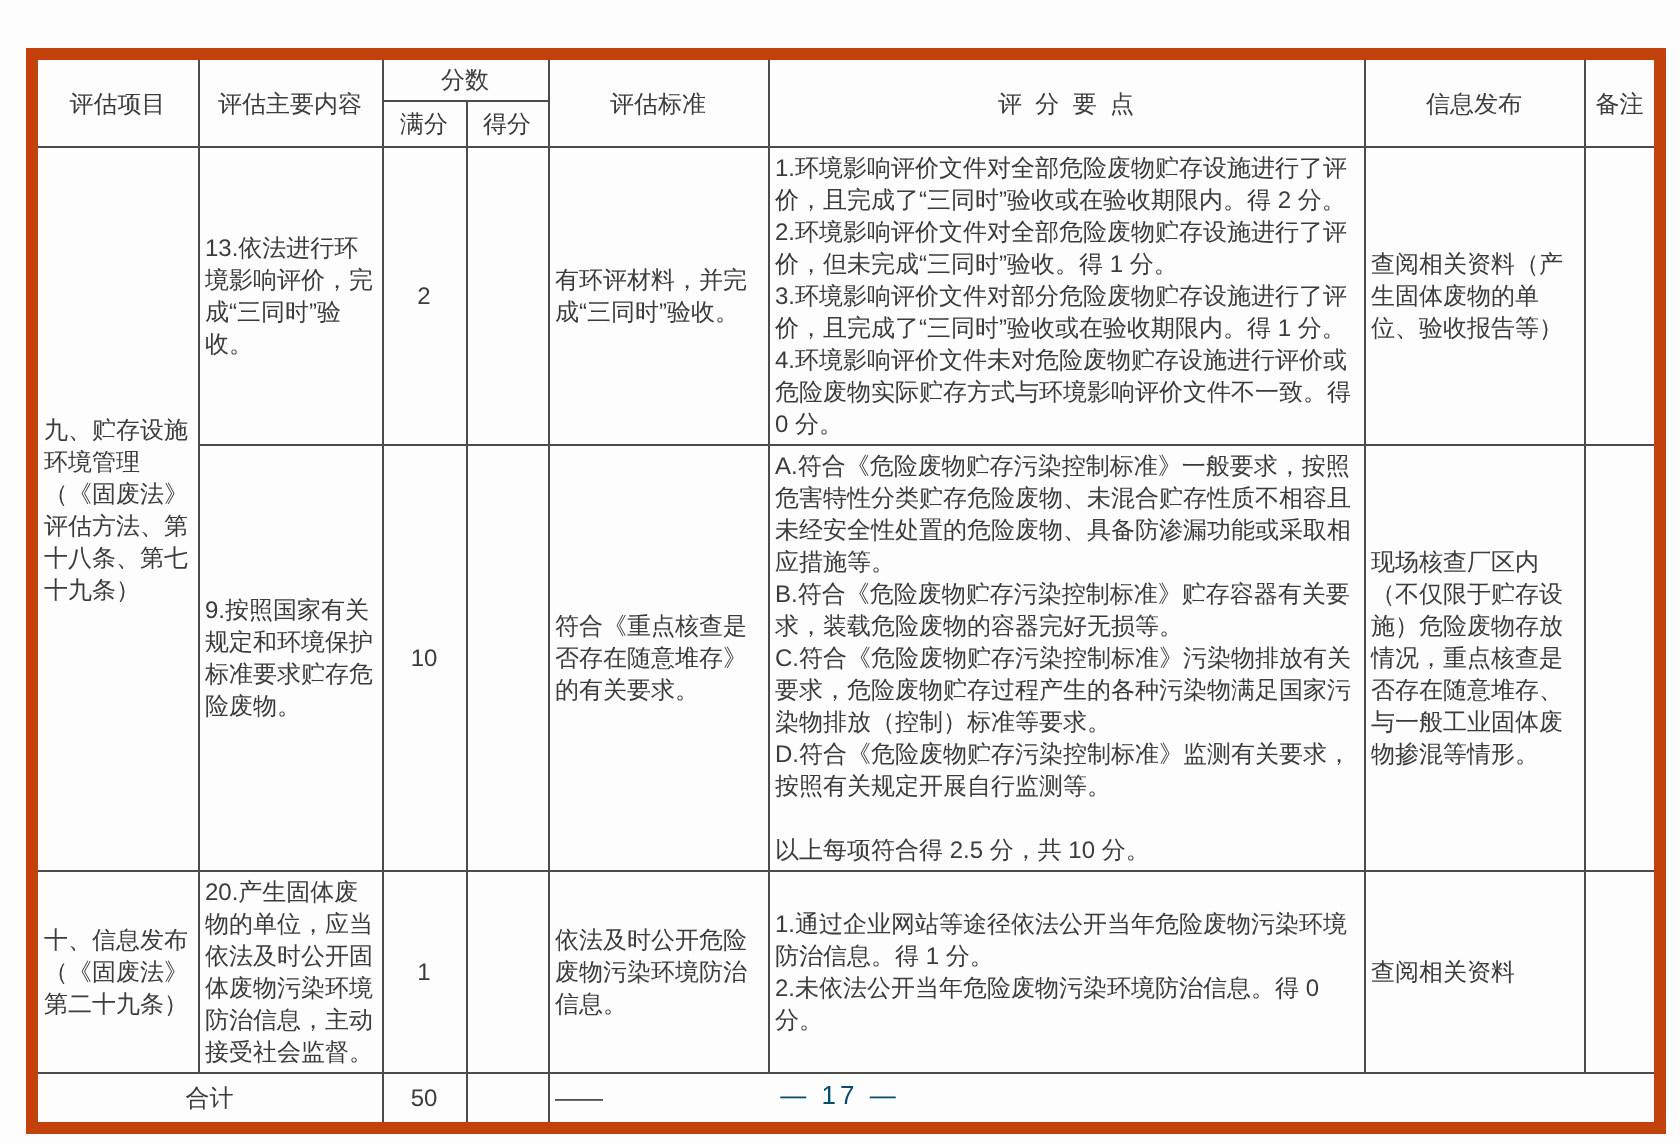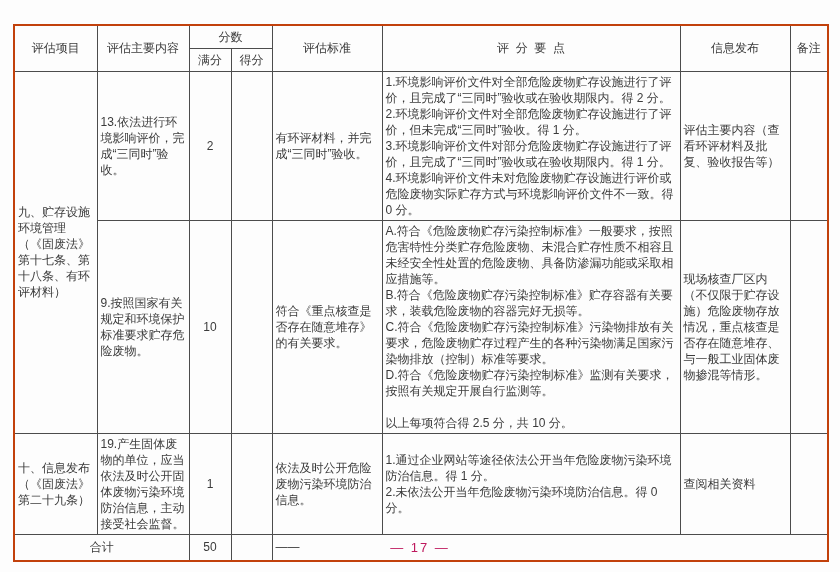--- a/index.html
+++ b/index.html
@@ -4,38 +4,38 @@
 <style>
   html,body{margin:0;padding:0;}
   body{
     width:840px;height:572px;position:relative;
     background:#fdfdfd;color:#3b3b3b;
     font-family:"Liberation Sans","DejaVu Sans",sans-serif;
   }
   .doc-table{
     position:absolute;left:13px;top:24px;width:814px;
     border-collapse:collapse;table-layout:fixed;
-    border:2px solid #c2410c;
+    border:6px solid #c2410c;
   }
   .doc-table th,.doc-table td{
     border:1px solid #4c4c4c;
     font-size:12px;line-height:16px;
     padding:2px 3px;
     white-space:pre-wrap;
     overflow:hidden;
     vertical-align:middle;
     font-weight:normal;
   }
   .doc-table th{text-align:center;}
   .c{text-align:center;}
   .top{vertical-align:top;}
   .points-cell{padding:2px 4px;}
   .footer-pageno{
     position:absolute;left:0;top:540px;width:840px;
-    text-align:center;font-size:13px;color:#be185d;
+    text-align:center;font-size:13px;color:#0c4a6e;
     letter-spacing:2px;
   }
 </style>
 </head>
 <body>
 
 <div>
   <table class="doc-table">
     <colgroup>
       <col style="width:83px">
@@ -57,51 +57,51 @@
       <th rowspan="2">评  分  要  点</th>
       <th rowspan="2">信息发布</th>
       <th rowspan="2">备注</th>
     </tr>
     <tr style="height:23px">
       <th>满分</th>
       <th>得分</th>
     </tr>
 
     <tr style="height:133px">
-      <td rowspan="2">九、贮存设施环境管理（《固废法》第十七条、第十八条、有环评材料）</td>
+      <td rowspan="2">九、贮存设施环境管理（《固废法》评估方法、第十八条、第七十九条）</td>
       <td>13.依法进行环境影响评价，完成“三同时”验收。</td>
       <td class="c">2</td>
       <td class="c"></td>
       <td>有环评材料，并完成“三同时”验收。</td>
       <td class="top points-cell">1.环境影响评价文件对全部危险废物贮存设施进行了评价，且完成了“三同时”验收或在验收期限内。得 2 分。
 2.环境影响评价文件对全部危险废物贮存设施进行了评价，但未完成“三同时”验收。得 1 分。
 3.环境影响评价文件对部分危险废物贮存设施进行了评价，且完成了“三同时”验收或在验收期限内。得 1 分。
 4.环境影响评价文件未对危险废物贮存设施进行评价或危险废物实际贮存方式与环境影响评价文件不一致。得 0 分。</td>
-      <td>评估主要内容（查看环评材料及批复、验收报告等）</td>
+      <td>查阅相关资料（产生固体废物的单位、验收报告等）</td>
       <td></td>
     </tr>
 
     <tr style="height:209px">
       <td>9.按照国家有关规定和环境保护标准要求贮存危险废物。</td>
       <td class="c">10</td>
       <td class="c"></td>
       <td>符合《重点核查是否存在随意堆存》的有关要求。</td>
       <td class="top points-cell">A.符合《危险废物贮存污染控制标准》一般要求，按照危害特性分类贮存危险废物、未混合贮存性质不相容且未经安全性处置的危险废物、具备防渗漏功能或采取相应措施等。
 B.符合《危险废物贮存污染控制标准》贮存容器有关要求，装载危险废物的容器完好无损等。
 C.符合《危险废物贮存污染控制标准》污染物排放有关要求，危险废物贮存过程产生的各种污染物满足国家污染物排放（控制）标准等要求。
 D.符合《危险废物贮存污染控制标准》监测有关要求，按照有关规定开展自行监测等。
 
 以上每项符合得 2.5 分，共 10 分。</td>
       <td>现场核查厂区内（不仅限于贮存设施）危险废物存放情况，重点核查是否存在随意堆存、与一般工业固体废物掺混等情形。</td>
       <td></td>
     </tr>
 
     <tr style="height:96px">
       <td>十、信息发布（《固废法》第二十九条）</td>
-      <td>19.产生固体废物的单位，应当依法及时公开固体废物污染环境防治信息，主动接受社会监督。</td>
+      <td>20.产生固体废物的单位，应当依法及时公开固体废物污染环境防治信息，主动接受社会监督。</td>
       <td class="c">1</td>
       <td class="c"></td>
       <td>依法及时公开危险废物污染环境防治信息。</td>
       <td class="points-cell">1.通过企业网站等途径依法公开当年危险废物污染环境防治信息。得 1 分。
 2.未依法公开当年危险废物污染环境防治信息。得 0 分。</td>
       <td>查阅相关资料</td>
       <td></td>
     </tr>
 
     <tr style="height:27px">

